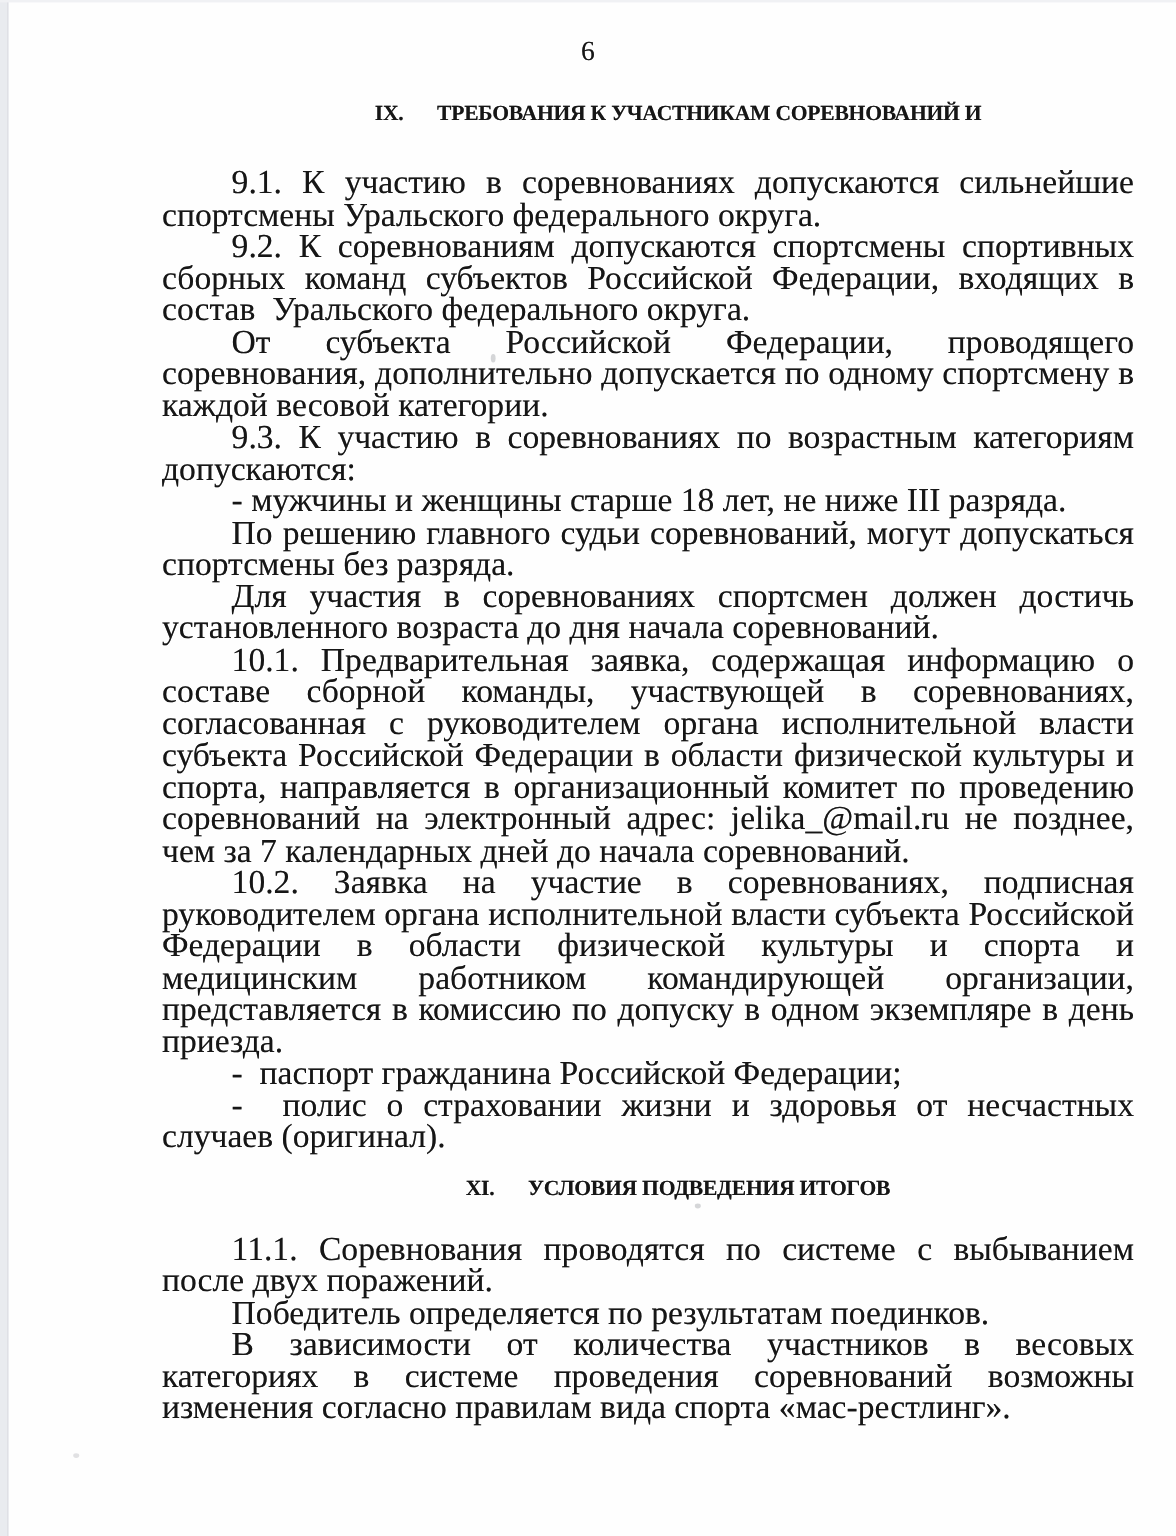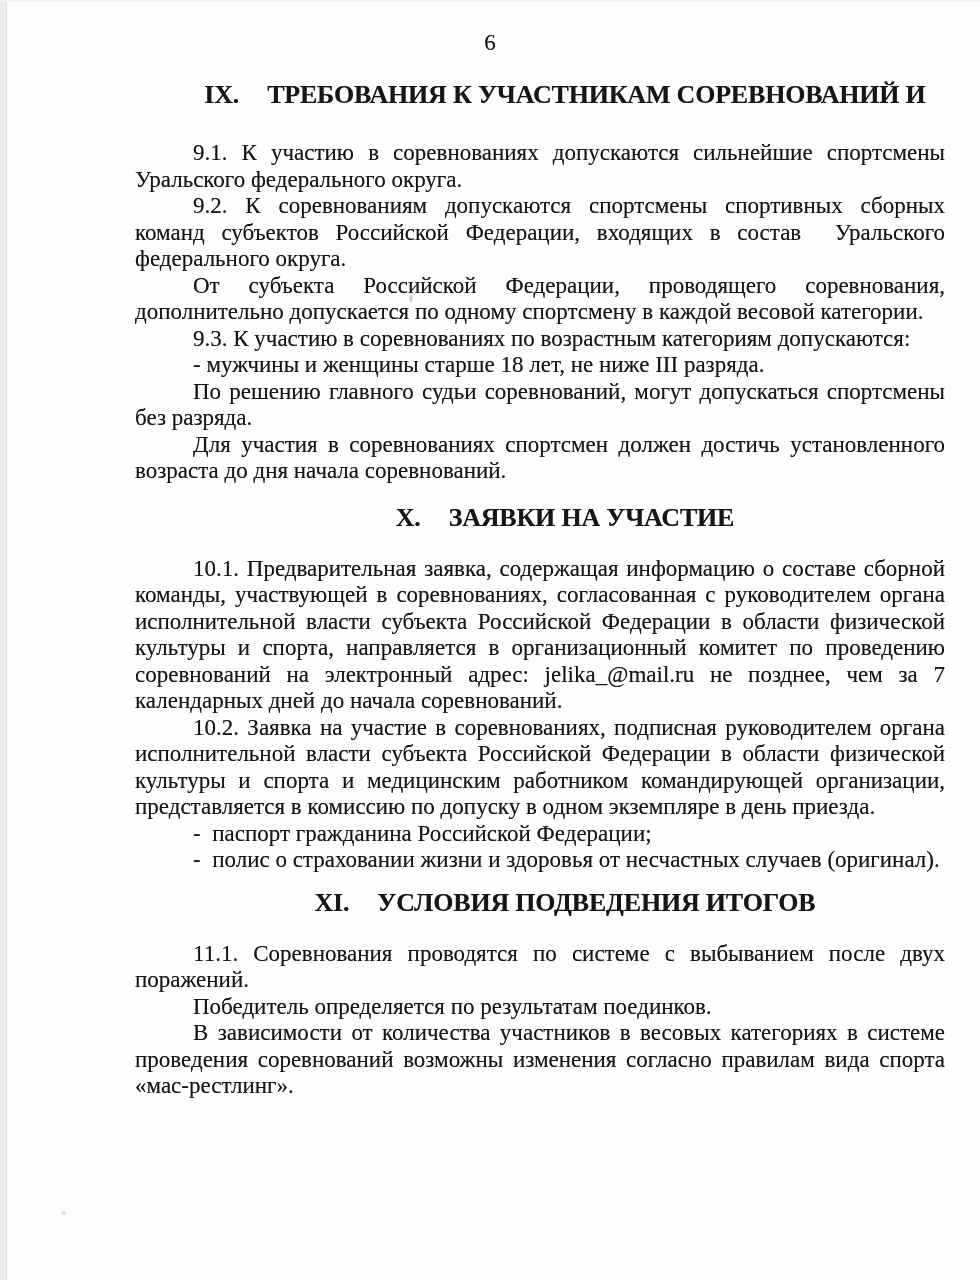--- a/index.html
+++ b/index.html
@@ -38,34 +38,34 @@
     line-height: 26.5px;
   }
   .content {
     position: absolute;
     left: 135px;
     top: 56px;
     width: 810px;
   }
   .heading {
     font-weight: bold;
-    font-size: 26px;
+    font-size: 18px;
     line-height: 33px;
     text-align: center;
     position: relative;
     left: 25px;
     letter-spacing: -0.2px;
   }
   .heading .hnum { margin-right: 28px; }
   .heading .hline2 { display: block; }
   .heading-ix { margin-top: 22px; margin-bottom: 29px; }
   .heading-x  { margin-top: 16px; margin-bottom: 22px; }
   .heading-xi { margin-top: 12px; margin-bottom: 22px; text-align: center; }
   .para {
-    font-size: 23px;
+    font-size: 28px;
     line-height: 26.5px;
     text-align: justify;
     text-indent: 58px;
   }
   .speck {
     position: absolute;
     background: #8a8d93;
     border-radius: 50%;
     opacity: 0.35;
   }
@@ -91,24 +91,20 @@
       <p class="para">9.1. К участию в соревнованиях допускаются сильнейшие спортсмены Уральского федерального округа.</p>
       <p class="para">9.2. К соревнованиям допускаются спортсмены спортивных сборных команд субъектов Российской Федерации, входящих в состав &nbsp;Уральского федерального округа.</p>
       <p class="para">От субъекта Российской Федерации, проводящего соревнования, дополнительно допускается по одному спортсмену в каждой весовой категории.</p>
       <p class="para">9.3. К участию в соревнованиях по возрастным категориям допускаются:</p>
       <p class="para">- мужчины и женщины старше 18 лет, не ниже III разряда.</p>
       <p class="para">По решению главного судьи соревнований, могут допускаться спортсмены без разряда.</p>
       <p class="para">Для участия в соревнованиях спортсмен должен достичь установленного возраста до дня начала соревнований.</p>
     </div>
 
     <div class="section">
-      <h2 class="heading heading-x">
-        <span class="hnum">X.</span><span class="htext">ЗАЯВКИ НА УЧАСТИЕ</span>
-        <span class="hline2"></span>
-      </h2>
       <p class="para">10.1. Предварительная заявка, содержащая информацию о составе сборной команды, участвующей в соревнованиях, согласованная с руководителем органа исполнительной власти субъекта Российской Федерации в области физической культуры и спорта, направляется в организационный комитет по проведению соревнований на электронный адрес: jelika_@mail.ru не позднее, чем за 7 календарных дней до начала соревнований.</p>
       <p class="para">10.2. Заявка на участие в соревнованиях, подписная руководителем органа исполнительной власти субъекта Российской Федерации в области физической культуры и спорта и медицинским работником командирующей организации, представляется в комиссию по допуску в одном экземпляре в день приезда.</p>
       <p class="para">-&nbsp; паспорт гражданина Российской Федерации;</p>
       <p class="para">-&nbsp; полис о страховании жизни и здоровья от несчастных случаев (оригинал).</p>
     </div>
 
     <div class="section">
       <h2 class="heading heading-xi">
         <span class="hnum">XI.</span><span class="htext">УСЛОВИЯ ПОДВЕДЕНИЯ ИТОГОВ</span>
         <span class="hline2"></span>

